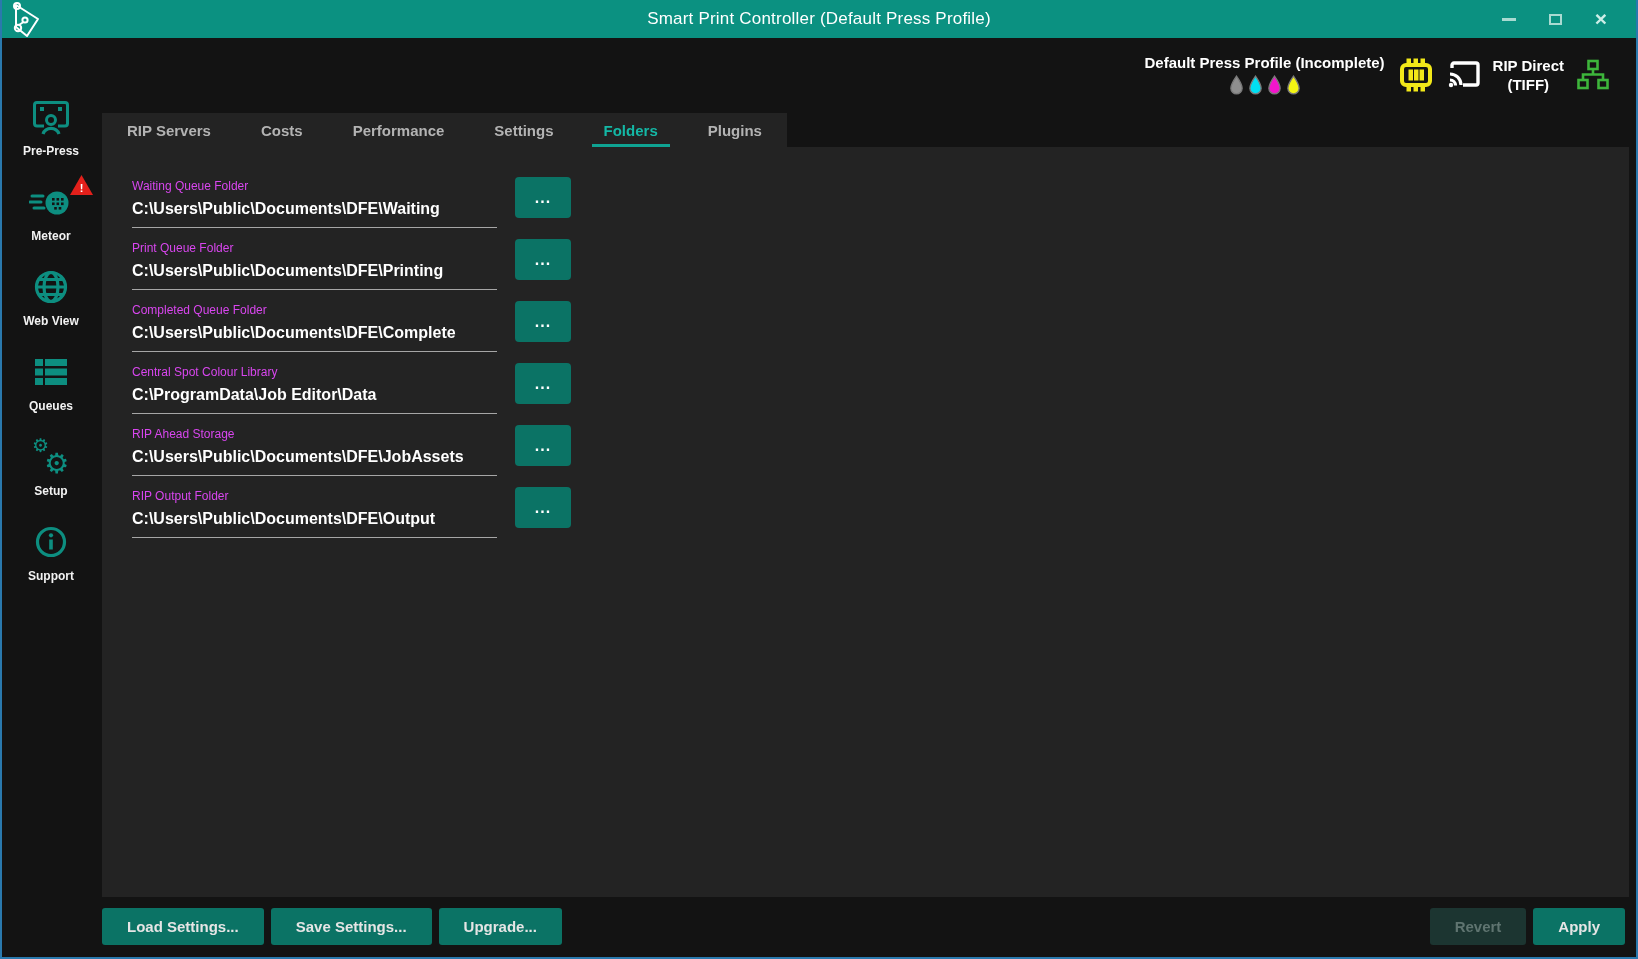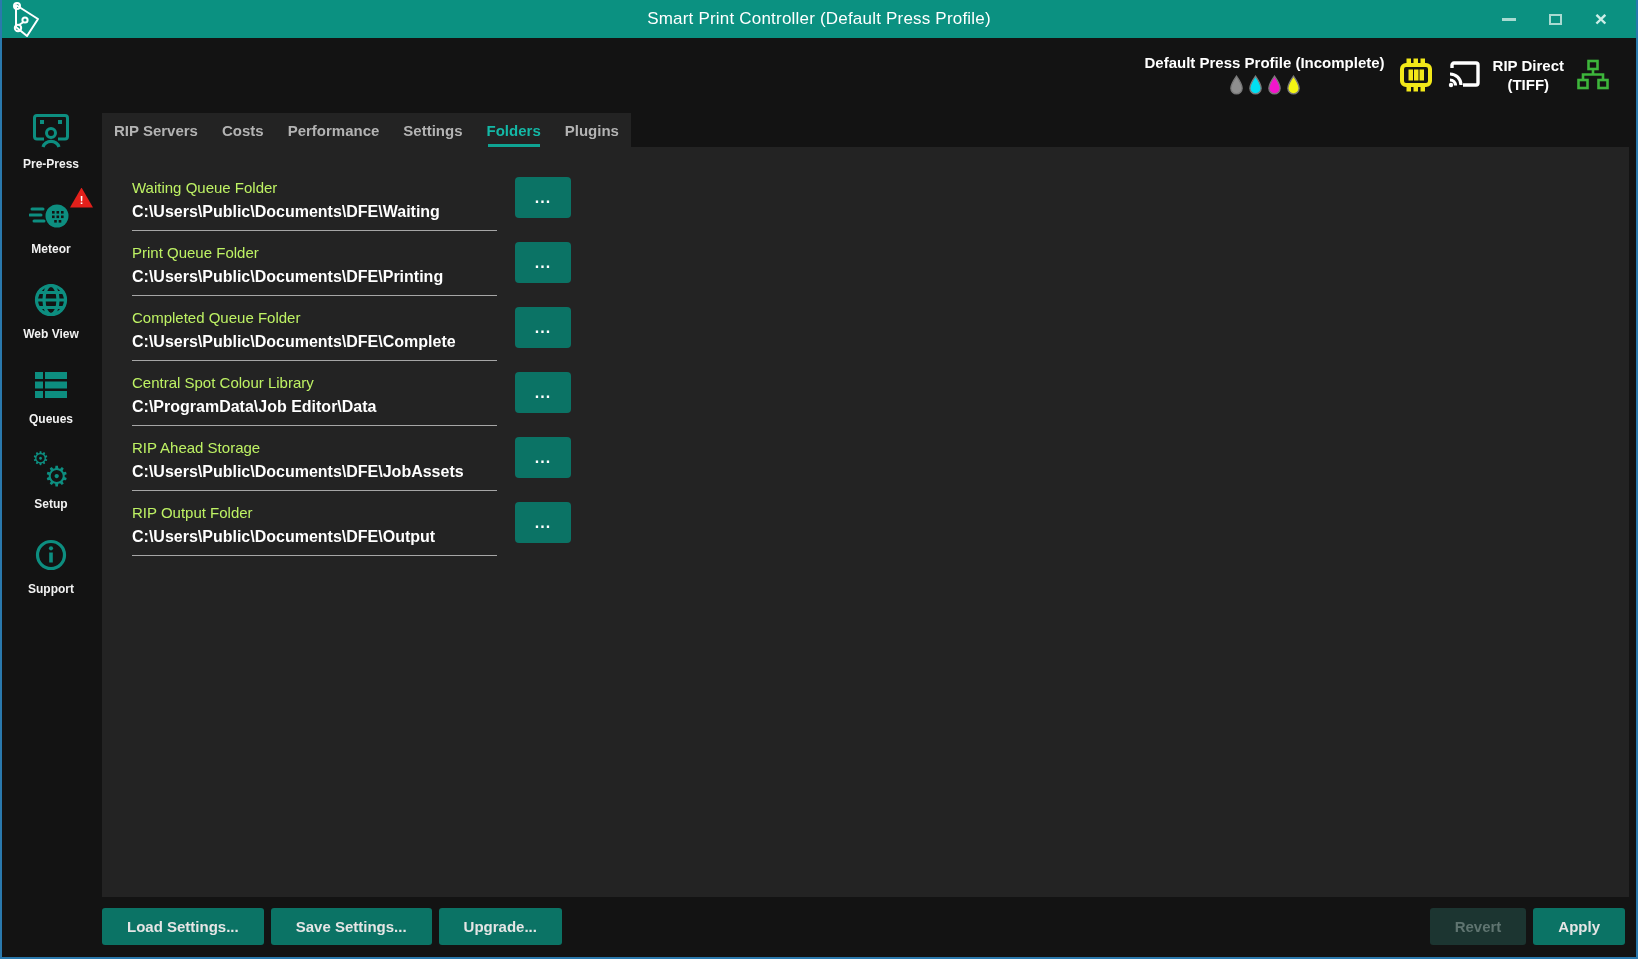--- a/index.html
+++ b/index.html
@@ -44,21 +44,21 @@
   .press-profile { display:flex; flex-direction:column; align-items:center; }
   .press-profile .pp-label { font-size:15px; font-weight:700; }
   .ink-row { display:flex; gap:4px; margin-top:4px; }
   .ink-row svg { width:15px; height:21px; }
   .rip-direct { text-align:center; font-size:15px; font-weight:700; line-height:1.3; }
 
   
   .sidebar { position:absolute; left:0; top:98px; width:98px; }
   .side-item {
     height:85px; margin:0 4px; display:flex; flex-direction:column;
-    align-items:center; justify-content:center; gap:8px; cursor:pointer;
+    align-items:center; justify-content:flex-start; gap:8px; cursor:pointer;
   }
   .side-item .s-label { font-size:12px; font-weight:700; color:#f2f2f2; }
   .side-item svg { display:block; }
   .side-item .icon-wrap { position:relative; height:38px; display:flex; align-items:center; }
   .side-item.selected { background:#0a9488; }
   .warn-badge {
     position:absolute; top:-8px; right:-20px; width:23px; height:20px;
     background:#e3201b; clip-path:polygon(50% 0, 100% 100%, 0 100%);
     display:flex; align-items:flex-end; justify-content:center;
     color:#fff; font-size:11px; font-weight:700; line-height:1.3;
@@ -66,37 +66,37 @@
   .gear-duo { position:relative; width:38px; height:38px; color:#0d8e80; }
   .gear-duo .g1 { position:absolute; left:0; top:-4px; font-size:19px; }
   .gear-duo .g2 { position:absolute; right:1px; bottom:-4px; font-size:28px; }
 
   
   .tabstrip {
     position:absolute; left:100px; top:113px; height:34px;
     background:#232323; display:inline-flex;
   }
   .tab {
-    position:relative; padding:0 12px; display:flex; align-items:center;
+    position:relative; padding:0 25px; display:flex; align-items:center;
     font-size:15px; font-weight:700; color:#b3b3b3; cursor:pointer; white-space:nowrap;
   }
   .tab.active { color:#14b8a6; }
   .tab.active::after {
     content:""; position:absolute; left:13px; right:13px; bottom:0; height:3px;
     background:#0fa392;
   }
 
   
   .panel {
     position:absolute; left:100px; top:147px; width:1527px; height:750px;
     background:#232323;
   }
   .fields { padding:30px 0 0 30px; }
   .field { position:relative; width:365px; margin-bottom:11px; padding-top:2px; }
-  .f-label { font-size:15px; color:#bef264; margin-bottom:7px; }
+  .f-label { font-size:12px; color:#d946ef; margin-bottom:7px; }
   .f-value {
     font-size:16px; font-weight:700; color:#ffffff;
     padding-bottom:9px; border-bottom:1px solid #a6a6a6; white-space:nowrap;
   }
   .browse-btn {
     position:absolute; left:383px; top:0; width:56px; height:41px;
     background:#0b7365; border:none; border-radius:4px;
     color:#fff; font-size:16px; font-weight:700; letter-spacing:1px;
     display:flex; align-items:center; justify-content:center; cursor:pointer;
     font-family:inherit;

